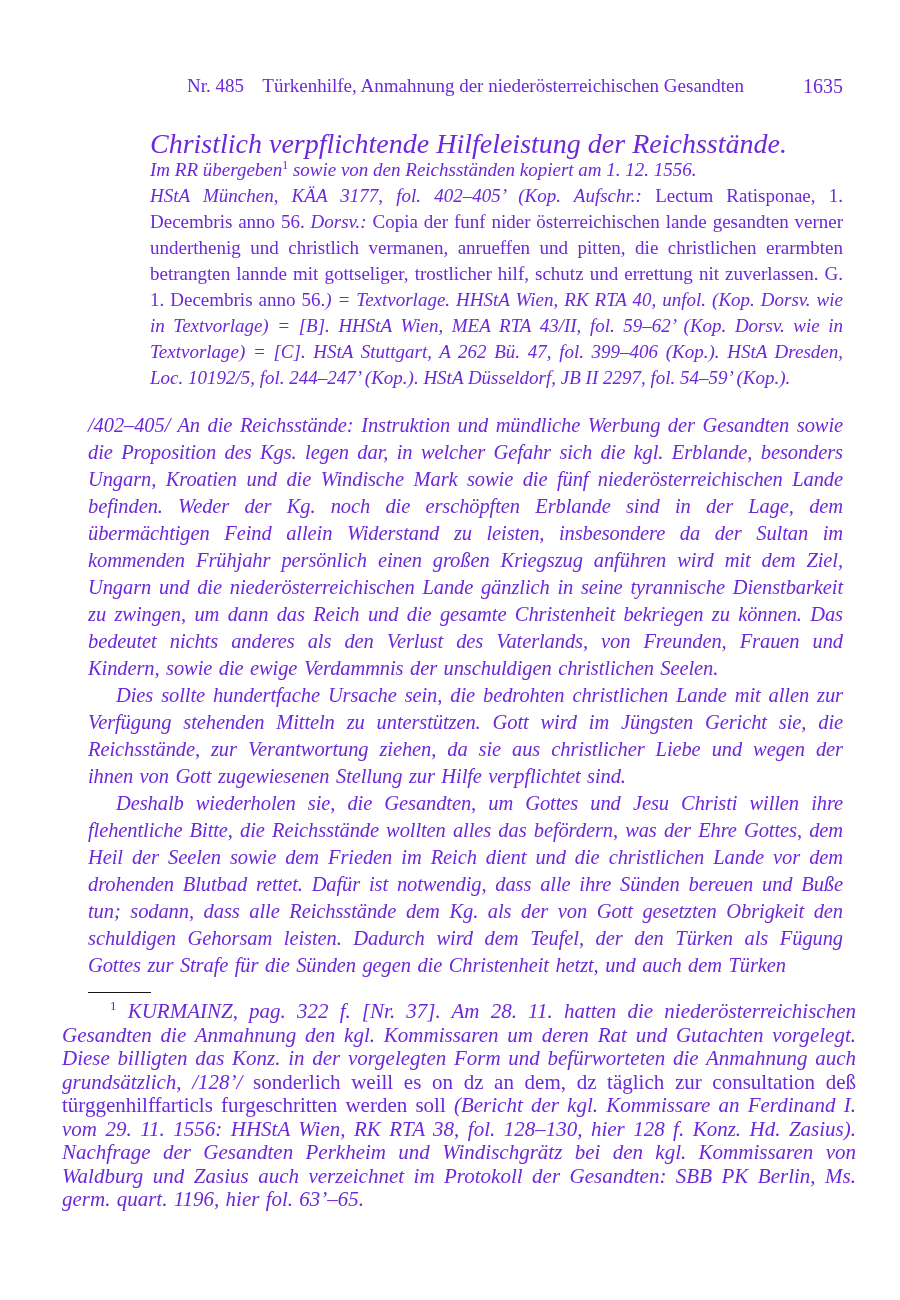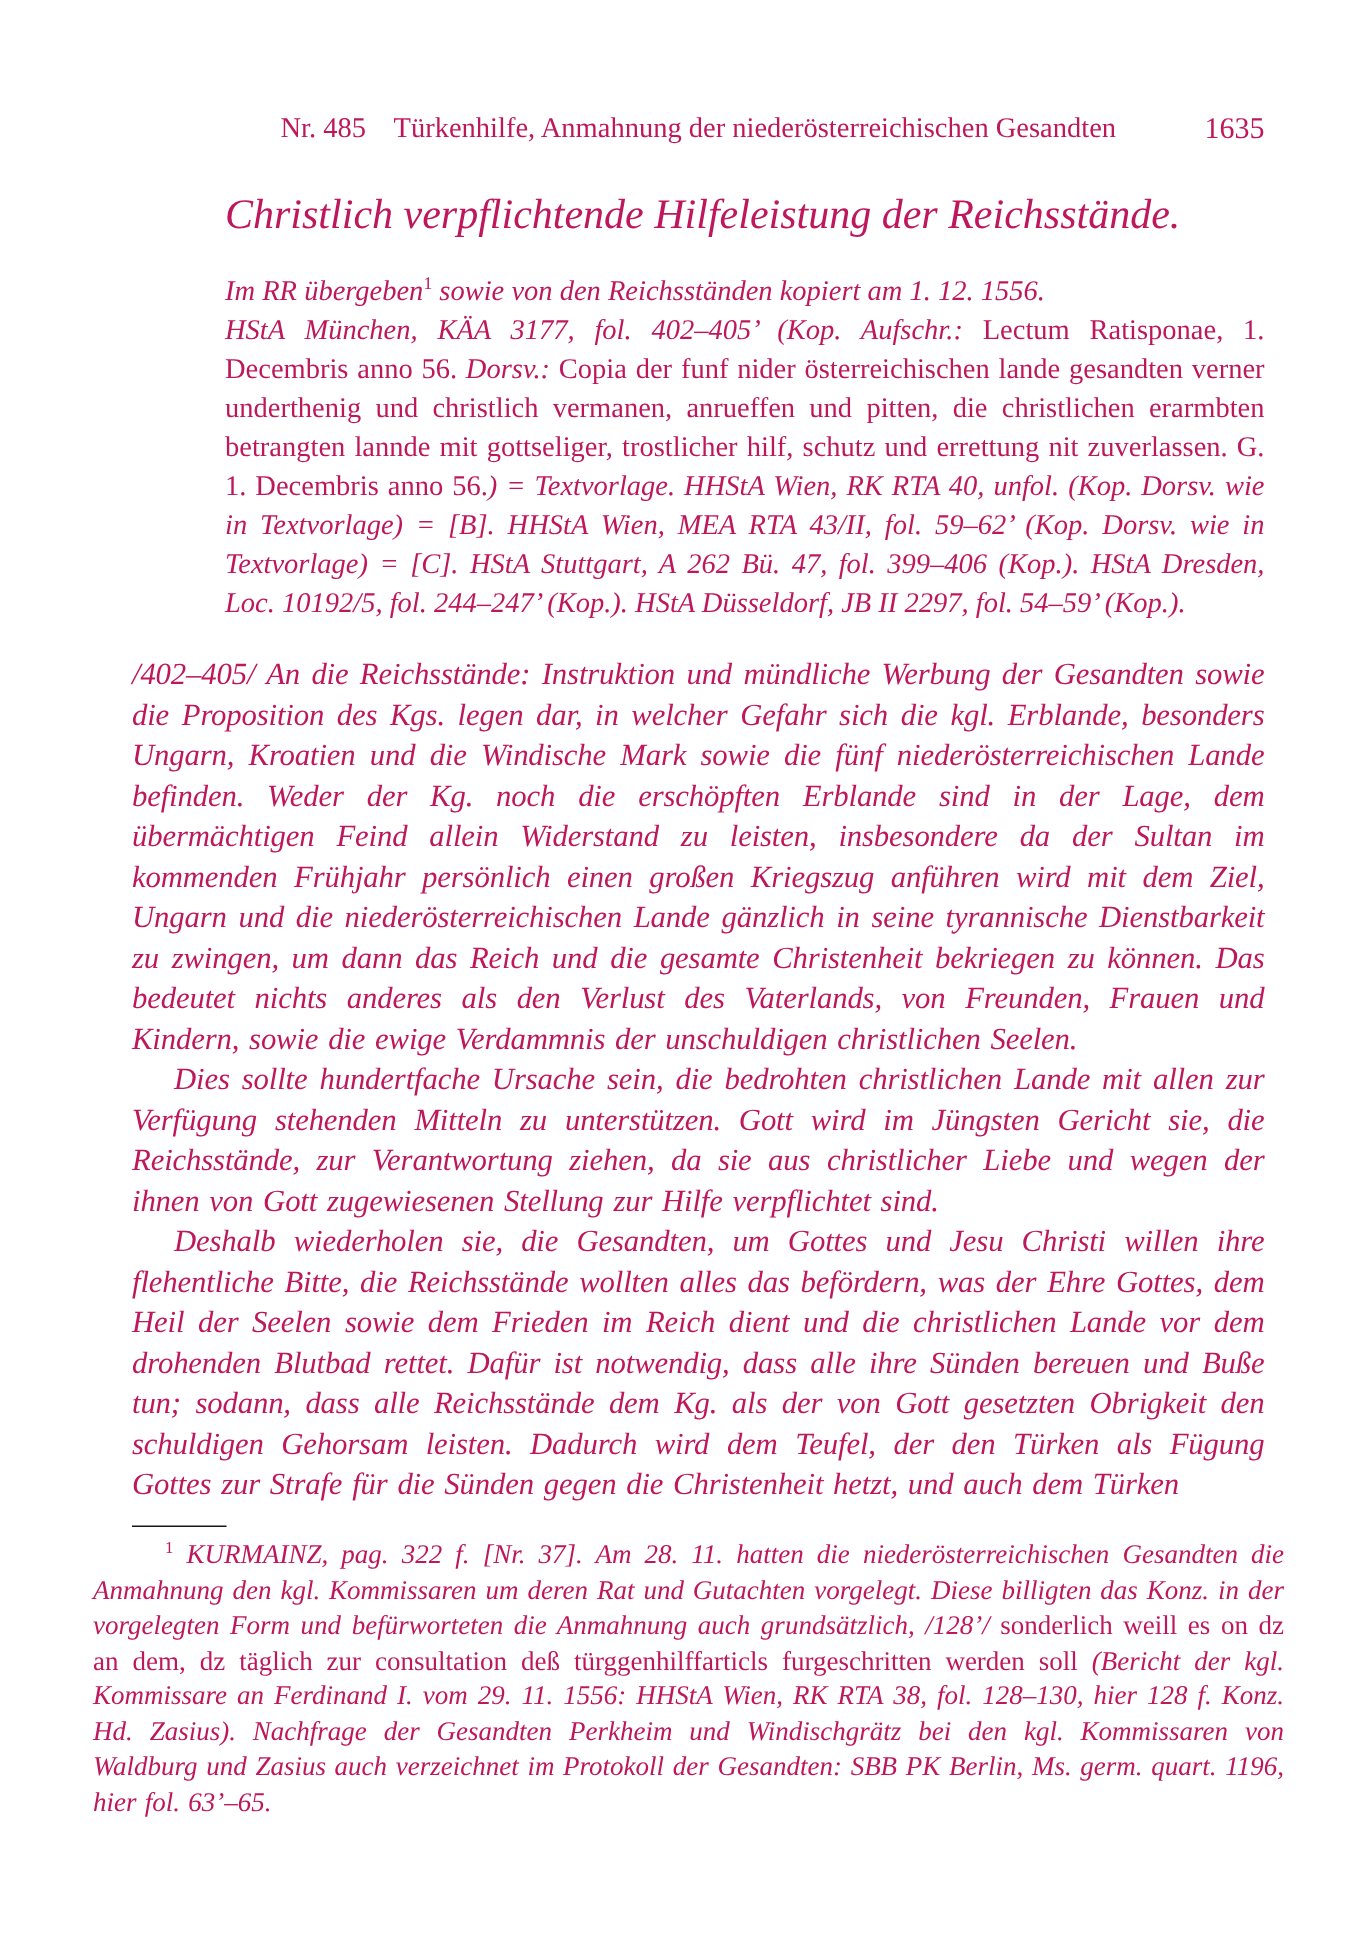--- a/index.html
+++ b/index.html
@@ -2,21 +2,21 @@
 <html><head>
 <meta charset="utf-8">
 <style>
   * { box-sizing: border-box; }
   html, body { margin: 0; padding: 0; }
   .page {
     position: relative;
     width: 900px;
     height: 1300px;
     background: #ffffff;
-    color: #be185d;
+    color: #6d28d9;
     font-family: "Liberation Serif", "DejaVu Serif", serif;
     overflow: hidden;
   }
 
   
   .running-head {
     position: relative;
     margin: 74px 57px 0 88px;
     font-size: 19px;
     line-height: 24px;
@@ -58,21 +58,21 @@
     line-height: 26px;
   }
 
   
   .transmission, .sources {
     margin: 0 57px 0 150px;
     font-size: 19px;
     line-height: 26px;
     font-style: italic;
   }
-  .transmission { margin-top: 25px; }
+  .transmission { }
   .sources { text-align: justify; }
 
   .seg-roman { font-style: normal; }
   .seg-italic { font-style: italic; }
   sup.seg-sup {
     font-style: normal;
     font-size: 0.62em;
     line-height: 0;
     vertical-align: super;
   }
@@ -92,21 +92,21 @@
 
   
   .footnote-rule {
     margin: 13px 0 7px 88px;
     width: 63px;
     height: 0;
     border-top: 1.6px solid #161616;
   }
   .footnote {
     margin: 0 44px 3px 62px;
-    font-size: 18px;
+    font-size: 21px;
     line-height: 23.5px;
     text-align: justify;
     font-style: italic;
     text-indent: 48px;
     word-spacing: 1px;
   }
 </style>
 </head>
 <body>
 

